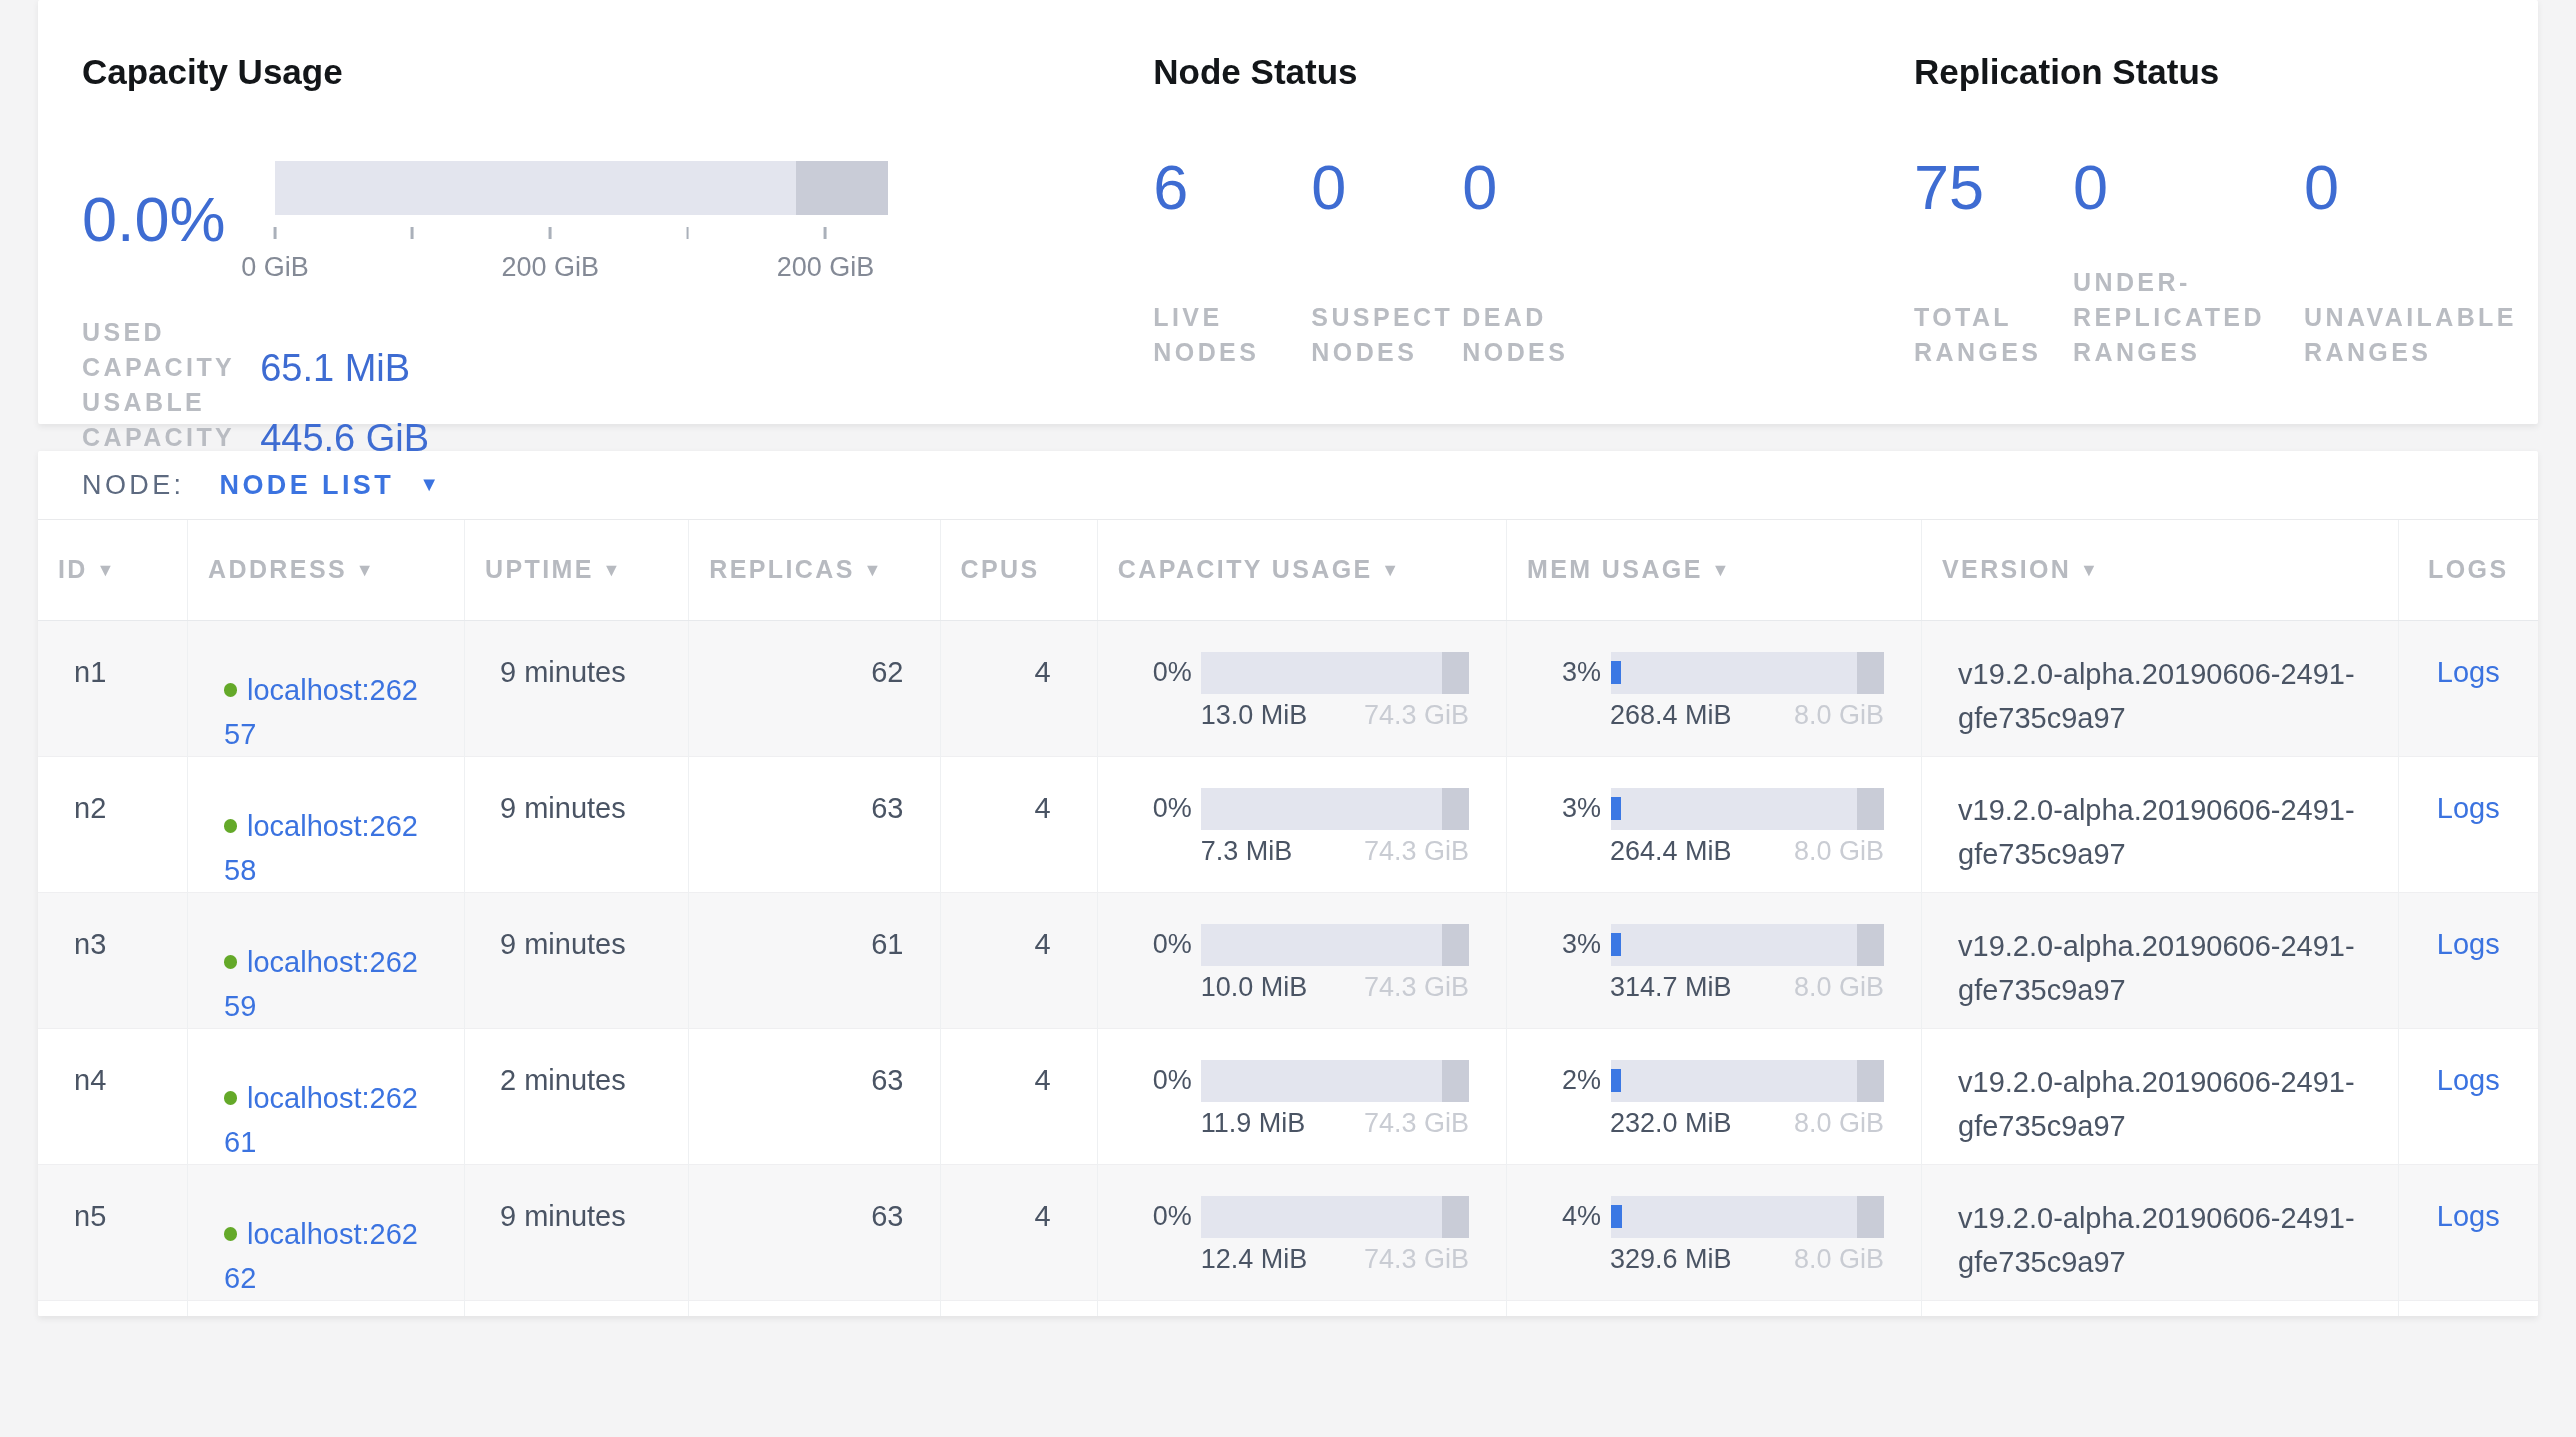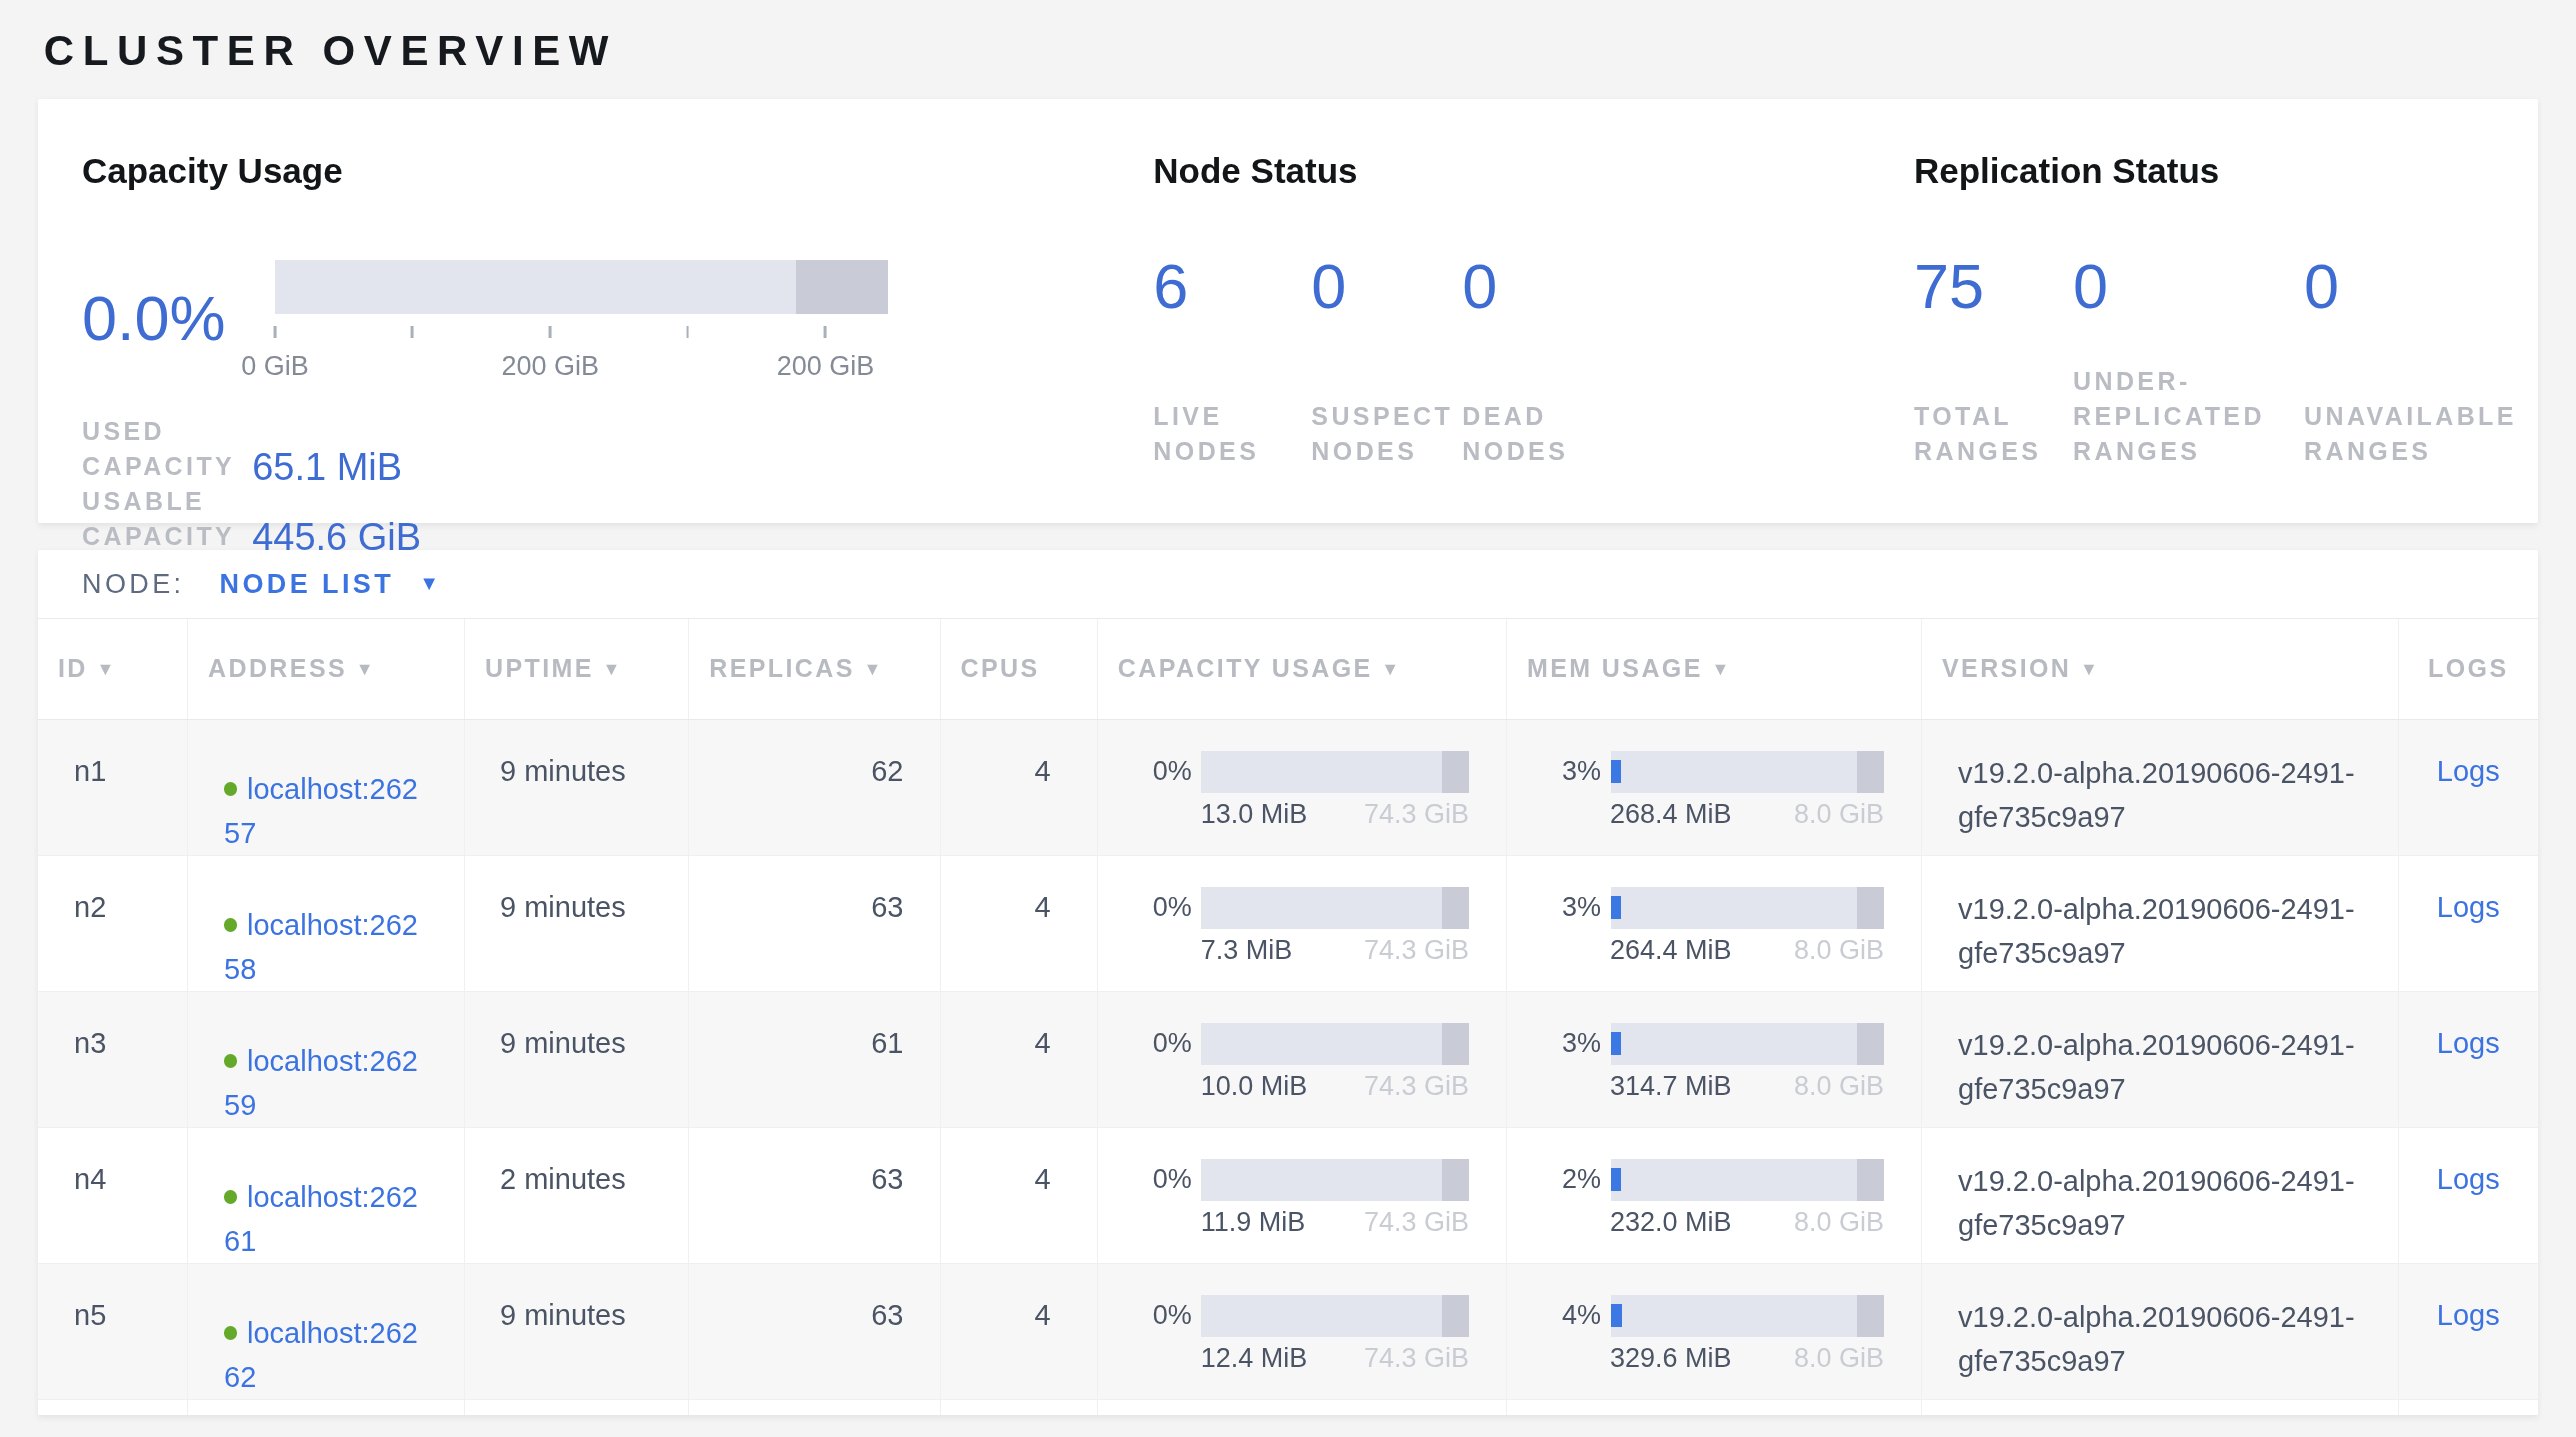--- a/index.html
+++ b/index.html
@@ -33,21 +33,21 @@
   .g-dark{position:absolute;top:0;right:0;bottom:0;background:var(--bar-dark);}
   .g-tickrow{position:relative;height:12.5px;margin-top:11.5px;}
   .g-tick{position:absolute;width:2.9px;height:12.5px;background:#aab0ba;transform:translateX(-50%);}
   .g-labelrow{position:relative;height:29px;margin-top:13px;}
   .g-lab{position:absolute;transform:translateX(-50%);font-size:27px;color:var(--axis-gray);white-space:nowrap;}
 
   .capacity-stats{display:flex;margin-top:34px;flex-direction:column;}
   .capstat{display:flex;align-items:flex-end;}
   .capstat:nth-child(1){width:390px;}
   .capstat-label div{font-size:25px;font-weight:600;letter-spacing:3.4px;color:var(--label-gray);line-height:35px;}
-  .capstat-value{font-size:38px;font-weight:500;color:var(--accent);line-height:40px;margin-left:17px;position:relative;top:2.9px;white-space:nowrap;}
+  .capstat-value{font-size:38px;font-weight:500;color:var(--accent);line-height:40px;margin-left:25px;position:relative;top:2.9px;white-space:nowrap;}
 
   .statzone{display:flex;margin-top:68px;height:209px;}
   .stat{display:flex;flex-direction:column;height:100%;}
   .sec-nodes .stat:nth-child(1){width:158px;}
   .sec-nodes .stat:nth-child(2){width:151px;}
   .sec-nodes .stat:nth-child(3){width:173px;}
   .sec-repl .stat:nth-child(1){width:159px;}
   .sec-repl .stat:nth-child(2){width:231px;}
   .sec-repl .stat:nth-child(3){width:211px;}
   .stat-num{font-size:63px;line-height:61px;font-weight:500;color:var(--accent);margin-top:-3.8px;}
@@ -103,21 +103,20 @@
   td.cell-version{padding-left:36px;padding-top:31px;}
   .ver-wrap{width:418px;line-height:44px;overflow-wrap:break-word;}
   td.cell-logs{text-align:center;}
   .logs-link{color:var(--link);cursor:pointer;}
 </style>
 </head>
 <body>
 
 <div class="page">
 
-  <h1 class="page-title">CLUSTER OVERVIEW</h1>
 
   <div class="card summary">
 
     <div class="sec sec-capacity">
       <div class="sec-title">Capacity Usage</div>
       <div class="gauge-row">
         <div class="big-pct">0.0%</div>
         <div class="gauge">
           <div class="g-track">
 

